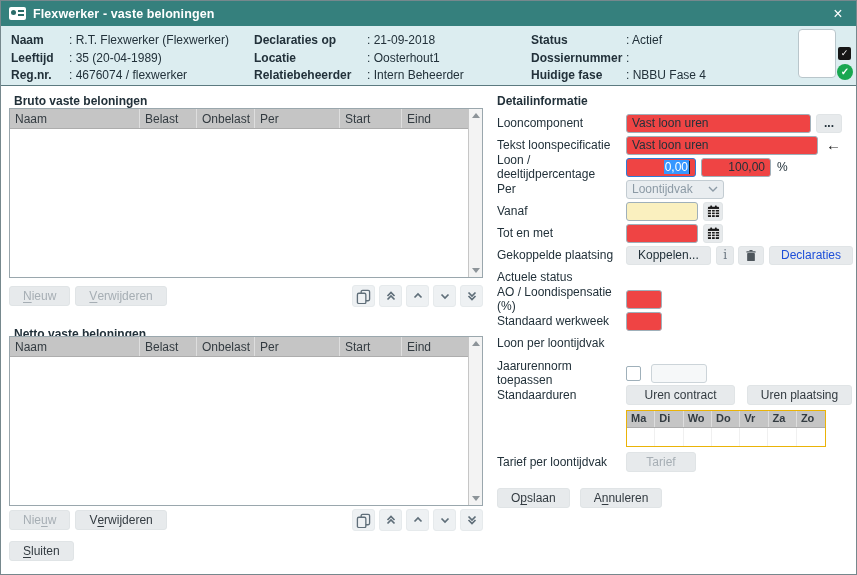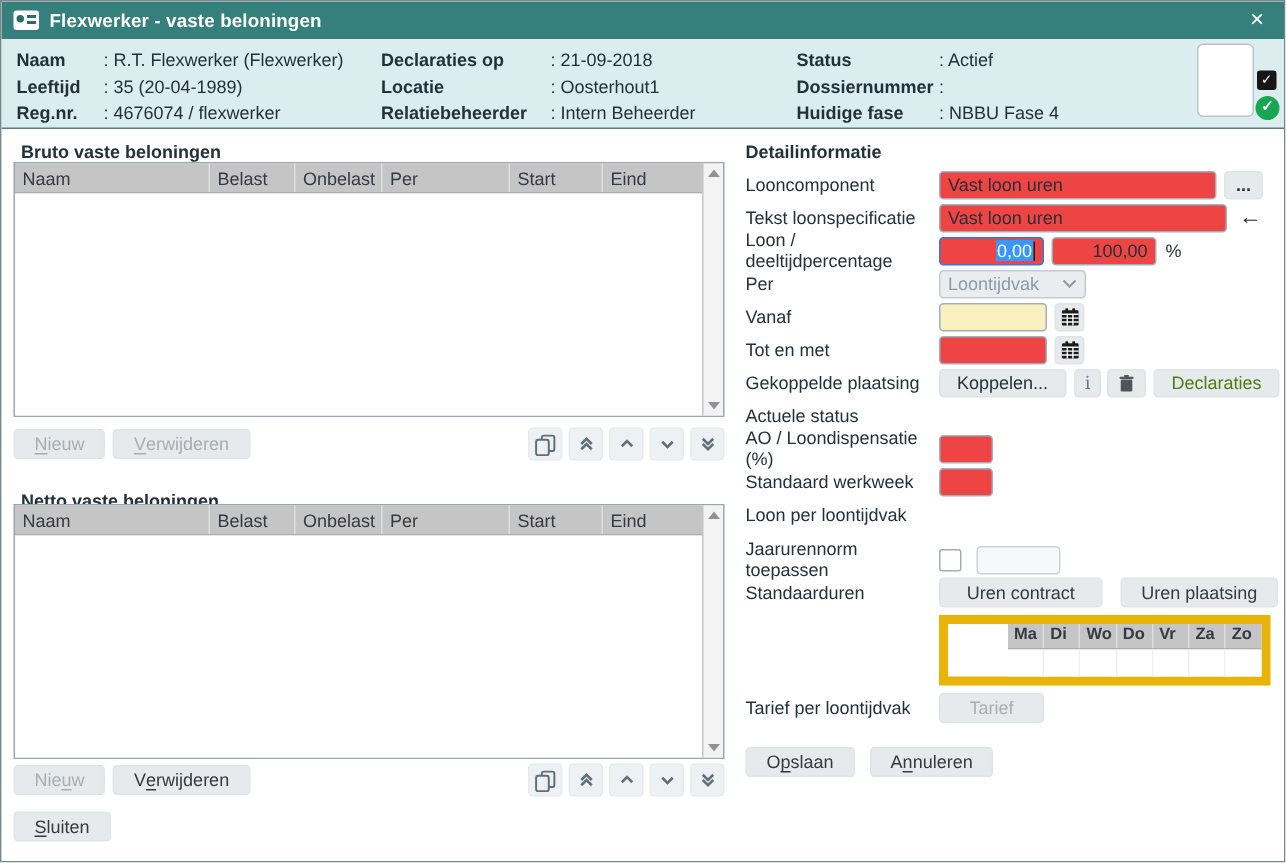--- a/index.html
+++ b/index.html
@@ -62,21 +62,21 @@
   .fld.yellow{background:#faf0bf;}
   .fld.dis{background:#f6f8f9;border-color:#ccd4d9;}
   .select{box-sizing:border-box;height:19px;border:1px solid #c3ccd2;border-radius:3px;background:#e9edf0;color:#8c9aa5;
           padding:1px 5px;display:flex;align-items:center;justify-content:space-between;}
   .sq-btn{height:19px;box-sizing:border-box;background:#e7eaec;border:1px solid #e0e4e6;border-radius:3px;
           display:inline-flex;align-items:center;justify-content:center;}
   .pct{margin-left:6px;}
   .arrow-left{font-size:15px;font-weight:700;color:#1a1a1a;margin-left:8px;line-height:14px;}
   .checkbox{width:13px;height:13px;border:1px solid #9fb0ba;border-radius:2px;background:#fff;flex:none;}
   
-  .days{width:221px;border:6px solid #eab308;box-sizing:border-box;margin-left:129px;padding-left:40px;}
+  .days{width:200px;border:1px solid #eab308;box-sizing:border-box;margin-left:129px;}
   .days-head{display:flex;background:#c5c5c5;height:16px;border-bottom:1px solid #adadad;}
   .day-col{width:32px;box-sizing:border-box;font-size:11px;font-weight:700;color:#333b41;padding:1px 0 0 4px;
            border-right:1px solid #dedede;}
   .day-col:last-child{border-right:none;}
   .days-row{display:flex;height:18px;background:#fff;}
   .day-cell{width:32px;box-sizing:border-box;border-right:1px solid #f0f0f0;}
   .day-cell:last-child{border-right:none;}
   .sluiten{position:absolute;left:8px;top:455px;}
 </style>
 </head>
@@ -349,21 +349,21 @@
         <span class="d-label">Gekoppelde plaatsing</span>
         <span class="sq-btn" style="padding:0 11px;">Koppelen...</span>
         <span class="sq-btn" style="width:22px;margin-left:5px;color:#6a7680;font-family:'DejaVu Serif',serif;">i</span>
         <span class="sq-btn" style="width:30px;margin-left:4px;">
             <svg width="12" height="13" viewBox="0 0 14 14">
               <rect x="2.5" y="4" width="9" height="9.5" rx="1" fill="#4e565c"></rect>
               <rect x="1.5" y="1.9" width="11" height="1.7" rx="0.8" fill="#4e565c"></rect>
               <rect x="5" y="0.5" width="4" height="1.6" rx="0.8" fill="#4e565c"></rect>
             </svg>
           </span>
-        <span class="sq-btn" style="padding:0 11px;margin-left:5px;color:#4d7c0f;">Declaraties</span>
+        <span class="sq-btn" style="padding:0 11px;margin-left:5px;color:#1d4ed8;">Declaraties</span>
       </div>
 
       <div class="d-row">
         <span class="d-label">Actuele status</span>
         <span></span>
       </div>
 
       <div class="d-row">
         <span class="d-label">AO / Loondispensatie (%)</span>
         <span class="fld num" style="width:36px;"></span>

